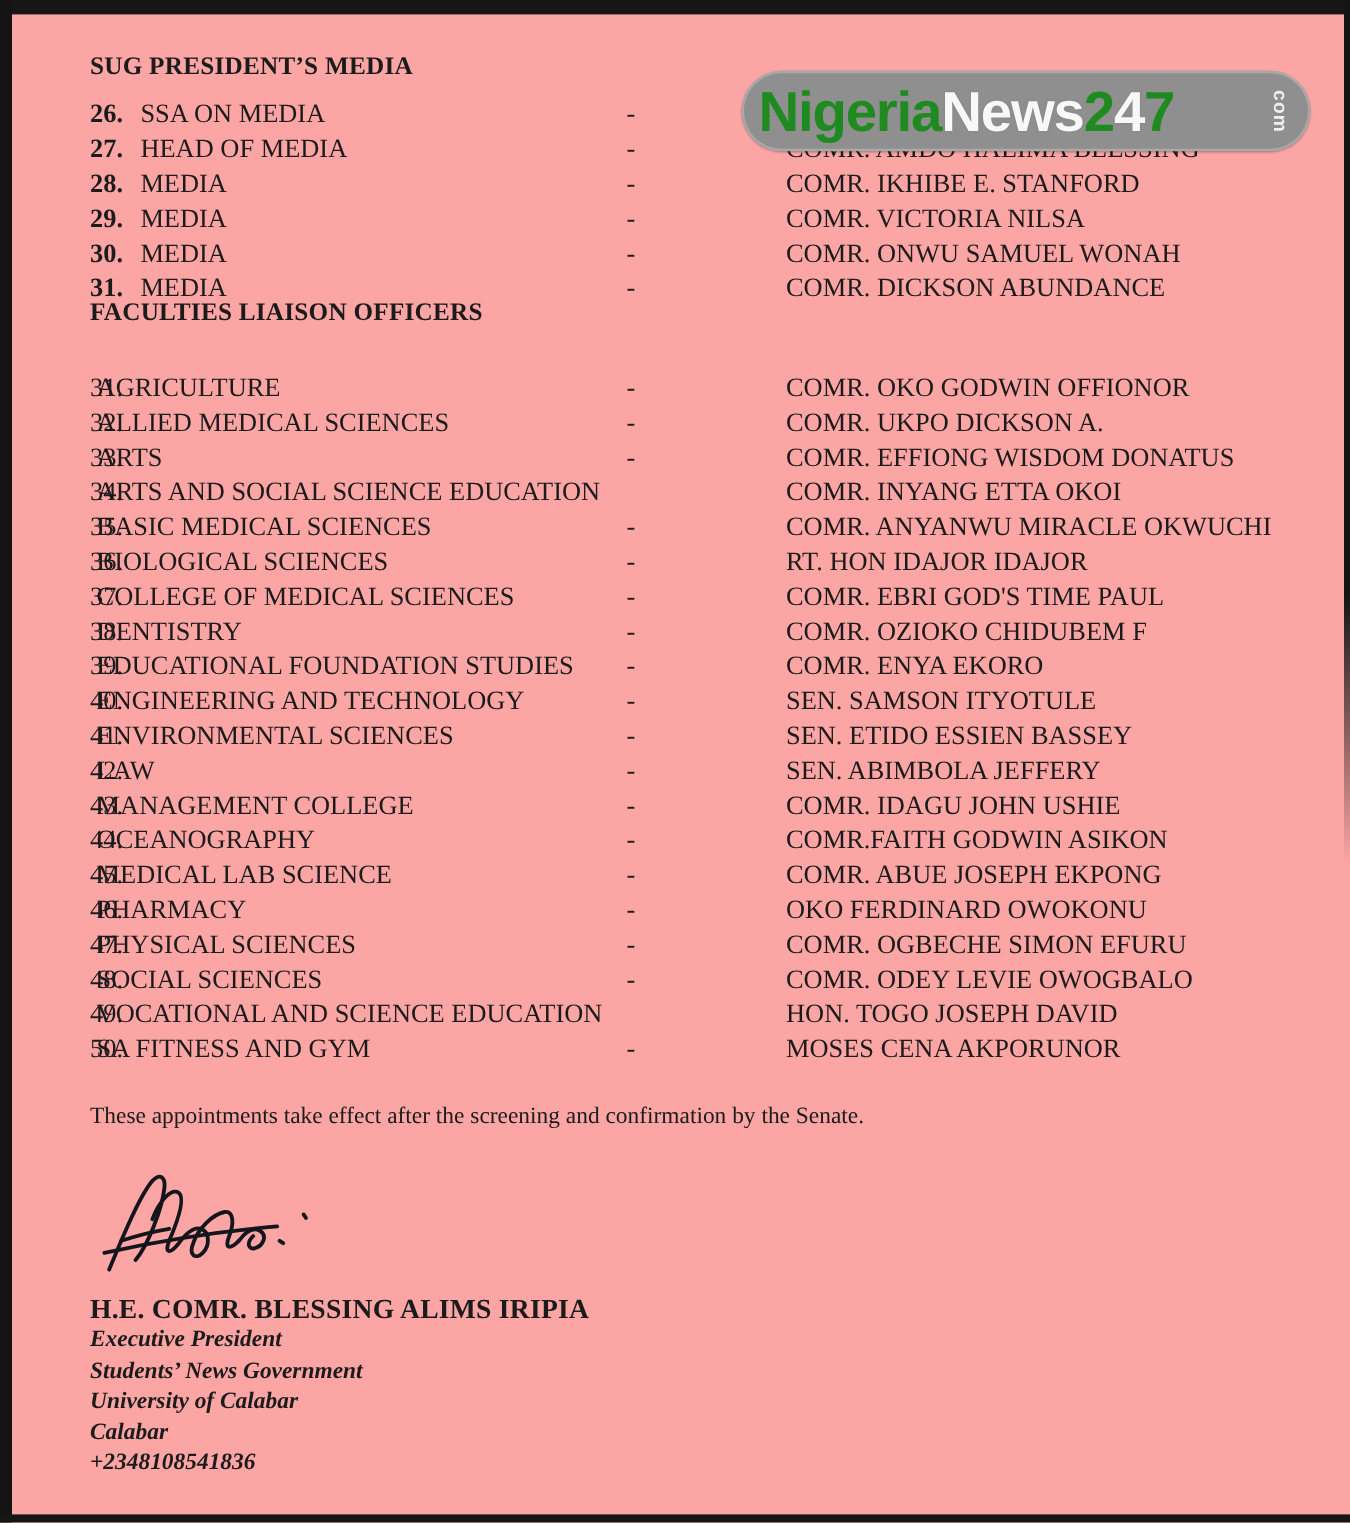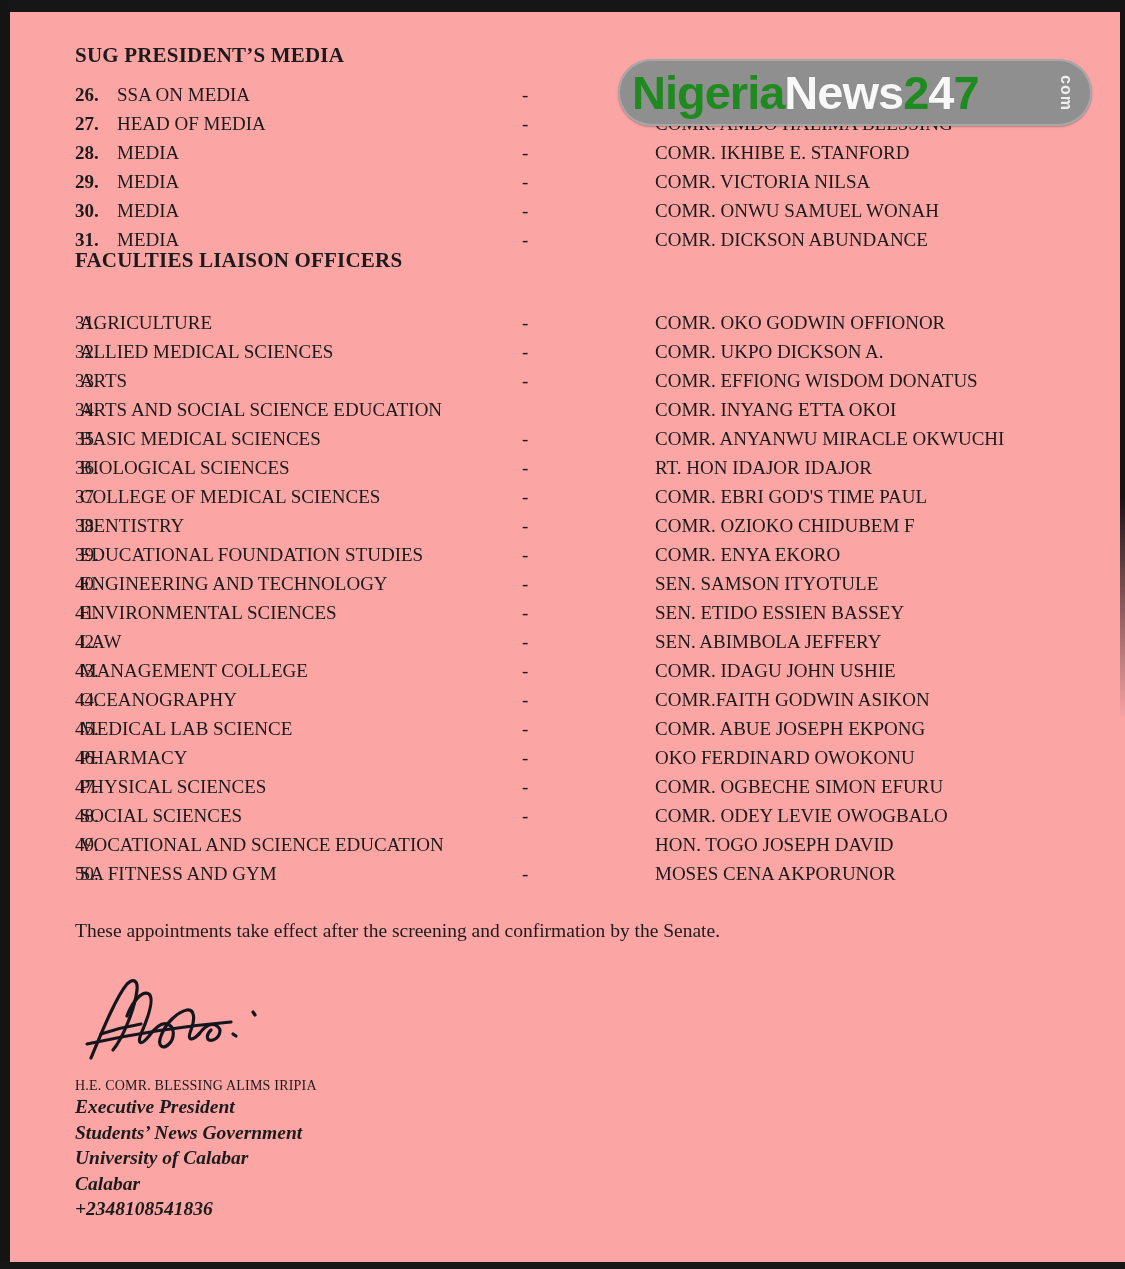--- a/index.html
+++ b/index.html
@@ -13,35 +13,35 @@
   }
   
   .frame-top{position:absolute;left:0;top:0;width:1125px;height:12px;background:#161616;}
   .frame-left{position:absolute;left:0;top:0;width:10px;height:1269px;background:#141414;}
   .frame-bottom{position:absolute;left:0;top:1262px;width:1125px;height:7px;background:#161616;}
   .frame-right{position:absolute;right:0;top:0;width:5px;height:900px;
     background:linear-gradient(to bottom,#141414 0%,#141414 55%,rgba(20,20,20,0) 80%);}
   .content{position:absolute;left:75px;top:0;right:35px;}
   .sec-title{position:absolute;font-size:21px;font-weight:700;letter-spacing:.2px;white-space:nowrap;}
   .rows{position:absolute;left:0;right:0;}
-  .row{position:relative;height:29px;font-size:19px;white-space:nowrap;}
+  .row{position:relative;height:29px;font-size:22px;white-space:nowrap;}
   .row span{position:absolute;top:0;line-height:29px;}
   .r-num{left:0;width:40px;font-weight:700;}
   .r-role{left:42px;}
   .r-label{left:0;}
   .r-dash{left:447px;}
   .r-name{left:580px;}
   .media-rows{top:80px;}
   .fac-rows{top:308px;}
   #media-title{top:43px;}
   #fac-title{top:248px;}
   .closing{position:absolute;top:920px;left:0;font-size:19.5px;white-space:nowrap;}
   .signature{position:absolute;top:972px;left:8px;}
   .sign-block{position:absolute;top:1078px;left:0;}
-  .sign-name{font-size:14px;font-weight:400;letter-spacing:.2px;}
+  .sign-name{font-size:23px;font-weight:700;letter-spacing:.2px;}
   .sign-line{font-size:19.5px;font-weight:700;font-style:italic;line-height:25.5px;}
   
   .logo{
     position:absolute;left:618px;top:59px;width:474px;height:67px;
     border-radius:34px;
     display:flex;align-items:center;justify-content:flex-start;
     padding-left:14px;box-sizing:border-box;
     font-family:"Liberation Sans","DejaVu Sans",sans-serif;
     font-weight:700;font-size:47px;letter-spacing:-1px;
     z-index:5;

